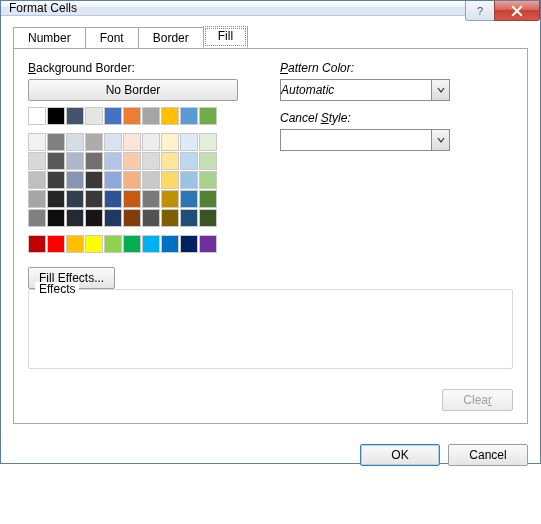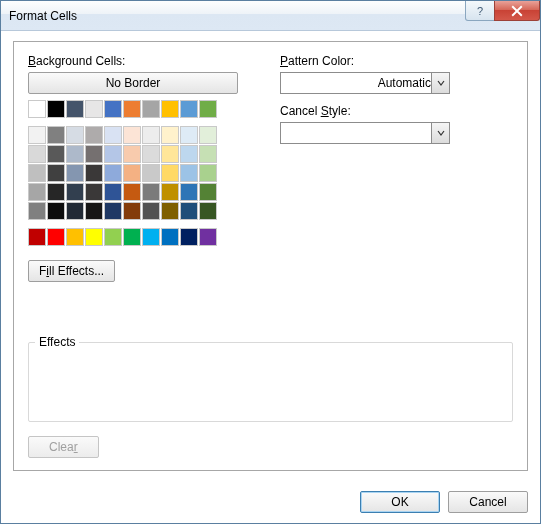--- a/index.html
+++ b/index.html
@@ -8,21 +8,21 @@
     font-family: "Segoe UI", Tahoma, sans-serif;
     font-size: 12px;
     background: #fff;
     width: 541px;
     height: 524px;
     overflow: hidden;
     color: #000;
   }
   .window {
     width: 541px;
-    height: 524px;
+    height: 464px;
     border: 1px solid #5a7fa0;
     background: #fff;
     display: flex;
     flex-direction: column;
   }
   .titlebar {
     height: 30px;
     background: linear-gradient(to bottom, #fdfefe 0%, #eef3f8 45%, #dce7f3 46%, #dde8f4 100%);
     display: flex;
     align-items: center;
@@ -106,21 +106,21 @@
     background: #fff;
     position: relative;
     display:flex;
     flex-direction:column;
   }
   .upper {
     display: flex;
     gap: 32px;
   }
   .left-col { width: 220px; }
-  .right-col { flex: 1; }
+  .right-col { flex: 1; font-style: italic; }
   .lbl { margin-bottom: 4px; }
   .nocolor-btn {
     width: 210px;
     height: 22px;
     border: 1px solid #9e9e9e;
     background: linear-gradient(#fafafa,#e5e5e5);
     text-align: center;
     line-height: 20px;
     border-radius: 2px;
     margin-bottom: 6px;
@@ -157,21 +157,21 @@
     width: 170px;
     height: 22px;
     border: 1px solid #8c8c8c;
     display: flex;
     align-items: center;
     background: #fff;
     margin-bottom: 10px;
   }
   .combo .val {
     flex: 1;
-    text-align: right;
+    text-align: left;
   }
   .combo .arrow {
     width: 18px;
     height: 100%;
     border-left: 1px solid #8c8c8c;
     background: linear-gradient(#f5f5f5,#dcdcdc);
     display:flex;align-items:center;justify-content:center;
   }
   .combo .arrow svg{width:8px;height:8px;}
   .sample-group {
@@ -186,22 +186,22 @@
   }
   .fieldset .legend {
     position:absolute;
     top:-8px; left:6px;
     background:#fff;
     padding:0 4px;
     font-size:12px;
   }
   .clear-row {
     display:flex;
-    justify-content:flex-start;
-    margin-top:6px;
+    justify-content:flex-end;
+    margin-top:12px;
   }
   .clear-btn {
     border:1px solid #c5c5c5;
     background:linear-gradient(#fafafa,#ececec);
     color:#a0a0a0;
     padding:3px 20px;
     border-radius:2px;
     min-width:70px;
     text-align:center;
   }
@@ -235,26 +235,32 @@
       <div class="ctl help">?</div>
       <div class="ctl close">
         <svg viewBox="0 0 10 10">
             <path d="M1 1 L9 9 M9 1 L1 9" stroke="#fff" stroke-width="1.6"></path>
           </svg>
       </div>
     </div>
   </div>
 
   <div class="content">
+    <div class="tabs">
+      <div class="tab"><span>Number</span></div>
+      <div class="tab"><span>Font</span></div>
+      <div class="tab"><span>Border</span></div>
+      <div class="tab active"><span>Fill</span></div>
+    </div>
 
     <div class="panel">
       <div class="upper">
         <div class="left-col">
           <div class="lbl">
-            <span class="ul">B</span><span>ackground Cells:</span>
+            <span class="ul">B</span><span>ackground Border:</span>
           </div>
           <div class="nocolor-btn">No Border</div>
 
           <div class="palette" id="theme-row1">
               <div class="sw empty" style="background: rgb(255, 255, 255);"></div>
               <div class="sw" style="background: rgb(0, 0, 0);"></div>
               <div class="sw" style="background: rgb(68, 84, 106);"></div>
               <div class="sw" style="background: rgb(231, 230, 230);"></div>
               <div class="sw" style="background: rgb(68, 114, 196);"></div>
               <div class="sw" style="background: rgb(237, 125, 49);"></div>

